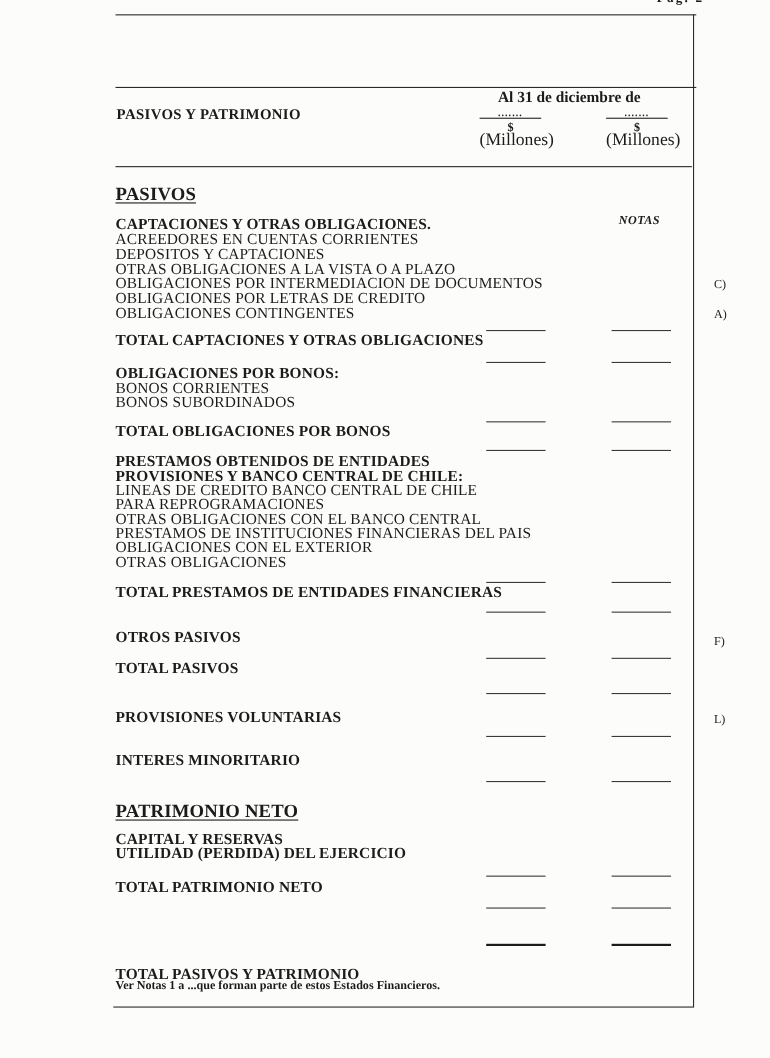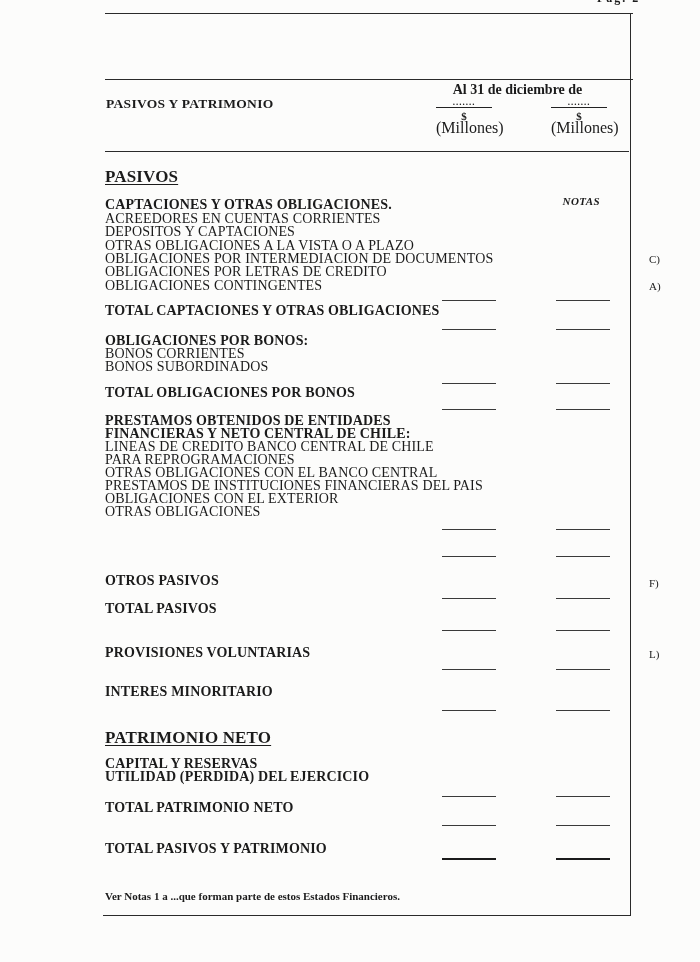--- a/index.html
+++ b/index.html
@@ -82,30 +82,31 @@
   <div class="row" style="top:348px;">BONOS CORRIENTES</div>
   <div class="row" style="top:361px;">BONOS SUBORDINADOS</div>
 
   <div class="fill c1" style="top:383px;"></div>
   <div class="fill c2" style="top:383px;"></div>
   <div class="row b" style="top:387px;">TOTAL OBLIGACIONES POR BONOS</div>
   <div class="fill c1" style="top:409px;"></div>
   <div class="fill c2" style="top:409px;"></div>
 
   <div class="row b" style="top:415px;">PRESTAMOS OBTENIDOS DE ENTIDADES</div>
-  <div class="row b" style="top:428px;">FINANCIERAS Y NETO CENTRAL DE CHILE:</div>
+  <div class="row b" style="top:428px;">PROVISIONES Y BANCO CENTRAL DE CHILE:</div>
   <div class="row" style="top:441px;">LINEAS DE CREDITO BANCO CENTRAL DE CHILE</div>
   <div class="row" style="top:454px;">PARA REPROGRAMACIONES</div>
   <div class="row" style="top:467px;">OTRAS OBLIGACIONES CON EL BANCO CENTRAL</div>
   <div class="row" style="top:480px;">PRESTAMOS DE INSTITUCIONES FINANCIERAS DEL PAIS</div>
   <div class="row" style="top:493px;">OBLIGACIONES CON EL EXTERIOR</div>
   <div class="row" style="top:506px;">OTRAS OBLIGACIONES</div>
 
   <div class="fill c1" style="top:529px;"></div>
   <div class="fill c2" style="top:529px;"></div>
+  <div class="row b" style="top:534px;">TOTAL PRESTAMOS DE ENTIDADES FINANCIERAS</div>
   <div class="fill c1" style="top:556px;"></div>
   <div class="fill c2" style="top:556px;"></div>
 
   <div class="row b" style="top:575px;">OTROS PASIVOS</div>
   <div class="note" style="top:577px;">F)</div>
   <div class="fill c1" style="top:598px;"></div>
   <div class="fill c2" style="top:598px;"></div>
   <div class="row b" style="top:603px;">TOTAL PASIVOS</div>
   <div class="fill c1" style="top:630px;"></div>
   <div class="fill c2" style="top:630px;"></div>
@@ -121,19 +122,19 @@
 
   <div class="row section-heading" style="top:732px;">PATRIMONIO NETO</div>
   <div class="row b" style="top:758px;">CAPITAL Y RESERVAS</div>
   <div class="row b" style="top:771px;">UTILIDAD (PERDIDA) DEL EJERCICIO</div>
 
   <div class="fill c1" style="top:796px;"></div>
   <div class="fill c2" style="top:796px;"></div>
   <div class="row b" style="top:802px;">TOTAL PATRIMONIO NETO</div>
   <div class="fill c1" style="top:825px;"></div>
   <div class="fill c2" style="top:825px;"></div>
-  <div class="row b" style="top:843px;">TOTAL PASIVOS Y PATRIMONIO</div>
+  <div class="row b" style="top:881px;">TOTAL PASIVOS Y PATRIMONIO</div>
   <div class="fill c1 thick" style="top:858px;"></div>
   <div class="fill c2 thick" style="top:858px;"></div>
 
   <div class="footer-note">Ver Notas 1 a ...que forman parte de estos Estados Financieros.</div>
 
 </div>
 
 </body></html>

